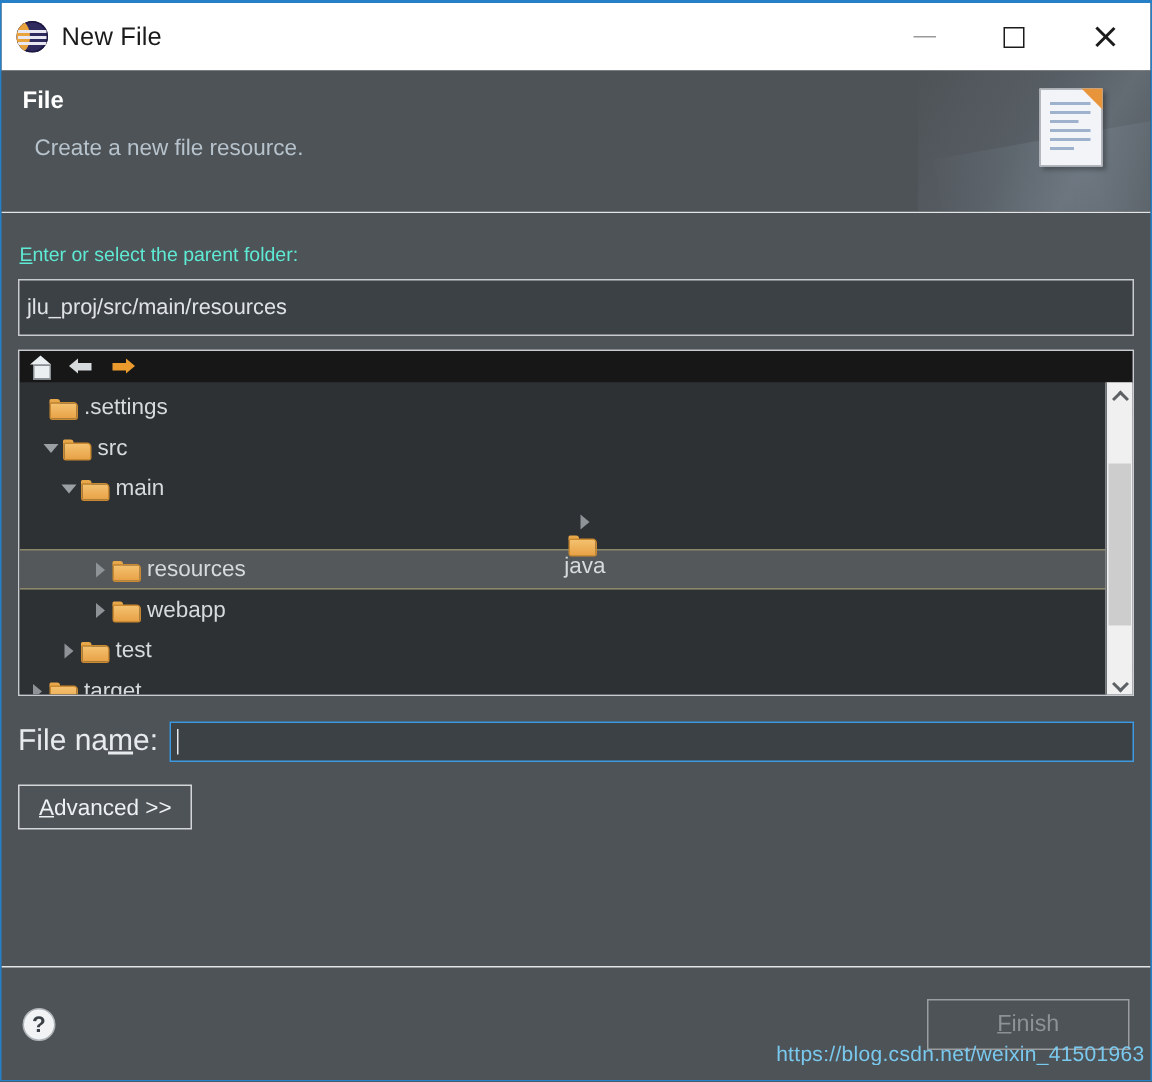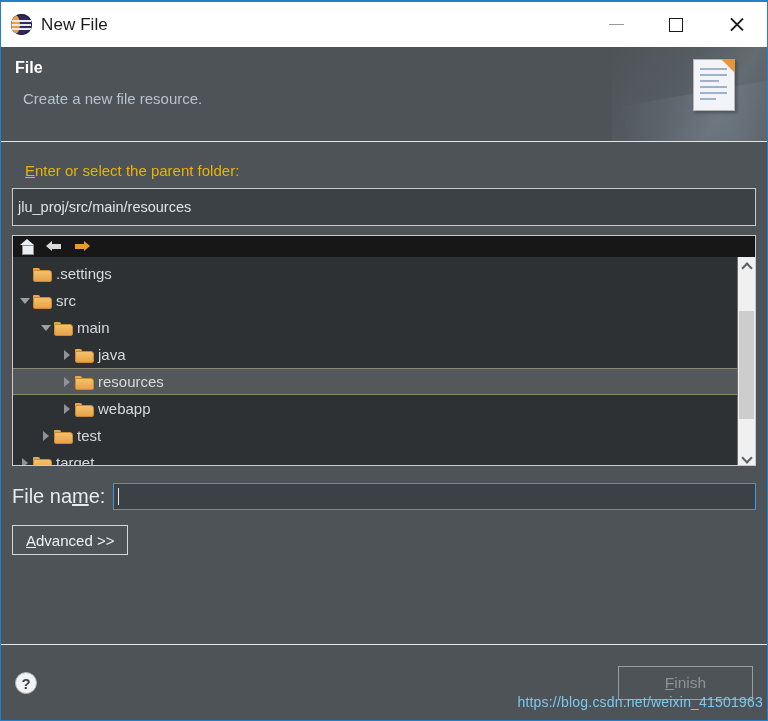--- a/index.html
+++ b/index.html
@@ -179,23 +179,23 @@
     margin: 0;
   }
 
   
   .body-area {
     position: relative;
     padding: 0 11px;
   }
 
   .field-label {
-    font-size: 15px;
-    color: #eab308;
-    margin: 20px 0 9px 13px;
+    font-size: 13px;
+    color: #5eead4;
+    margin: 20px 0 9px 1px;
   }
   .field-label .mn { text-decoration: underline; }
 
   .text-input {
     height: 38px;
     background: #3c4145;
     border: 1px solid #c8ccd0;
     color: #dfe3e6;
     font-size: 14.5px;
     font-family: "Liberation Sans", sans-serif;
@@ -565,31 +565,31 @@
             <span class="head"></span>
         </span>
       </div>
       <div class="tree-main">
         <div class="tree-list" id="tree-list">
             <div class="tree-row" style="padding-left: 4px;">
               <span class="twisty "></span>
               <span class="folder-ic"></span>
               <span class="tree-label">.settings</span>
             </div>
-            <div class="tree-row" style="padding-left: 4px;">
+            <div class="tree-row" style="padding-left: 4px; margin-left: 9px;">
               <span class="twisty expanded"></span>
               <span class="folder-ic"></span>
               <span class="tree-label">src</span>
             </div>
             <div class="tree-row" style="padding-left: 25px;">
               <span class="twisty expanded"></span>
               <span class="folder-ic"></span>
               <span class="tree-label">main</span>
             </div>
-            <div class="tree-row" style="padding-left: 46px;">
+            <div class="tree-row" style="padding-left: 30px; flex-direction: column;">
               <span class="twisty collapsed"></span>
               <span class="folder-ic"></span>
               <span class="tree-label">java</span>
             </div>
             <div class="tree-row selected" style="padding-left: 46px;">
               <span class="twisty collapsed"></span>
               <span class="folder-ic"></span>
               <span class="tree-label">resources</span>
             </div>
             <div class="tree-row" style="padding-left: 46px;">

